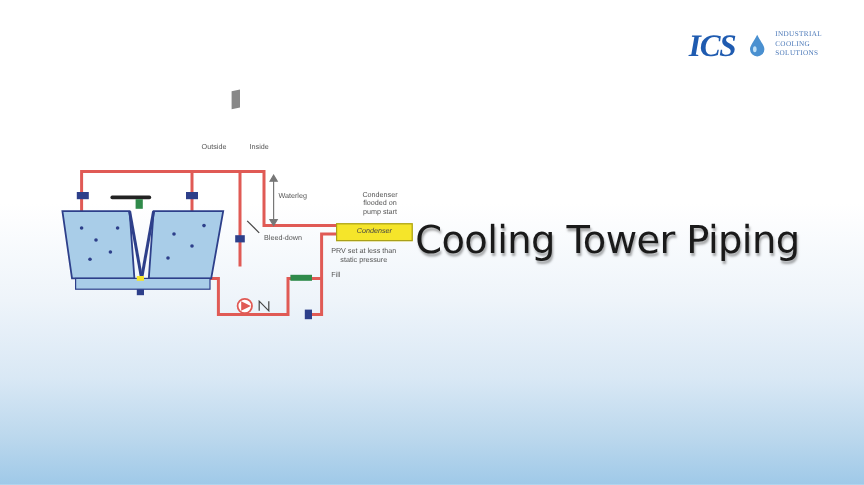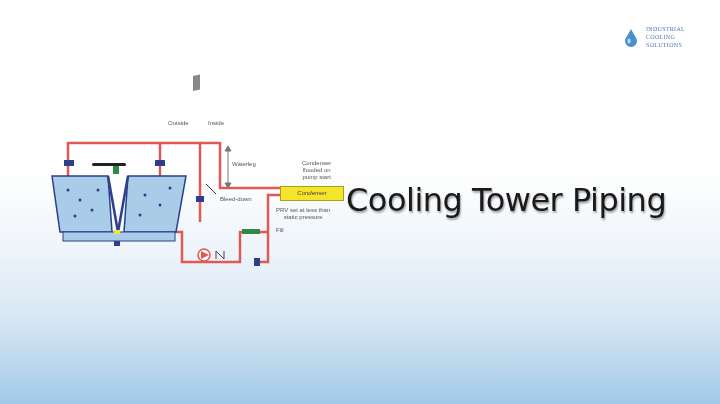--- a/index.html
+++ b/index.html
@@ -28,20 +28,21 @@
   .lbl { position: absolute; font-size: 6px; color: #555; line-height: 7px; font-family: "Liberation Sans", sans-serif; }
   .cond-box {
     position: absolute; left: 280px; top: 186px; width: 62px; height: 13px; background: #f5e52a;
     border: 1px solid #a9a019; font-size: 6px; color: #444; text-align: center; line-height: 13px; font-style: italic;
   }
 </style>
 </head>
 <body>
 
 <div class="logo">
+  <span class="logo-ics">ICS</span>
   <svg class="logo-drop" width="14" height="20" viewBox="0 0 14 20">
     <path d="M7 1 C 4 7, 1 10, 1 13 A 6 6 0 0 0 13 13 C 13 10, 10 7, 7 1 Z" fill="#4a90d0"></path>
     <ellipse cx="5" cy="13" rx="1.5" ry="2.5" fill="#bfe0f7"></ellipse>
   </svg>
   <div class="logo-text">
     <div>INDUSTRIAL</div>
     <div>COOLING</div>
     <div>SOLUTIONS</div>
   </div>
 </div>

